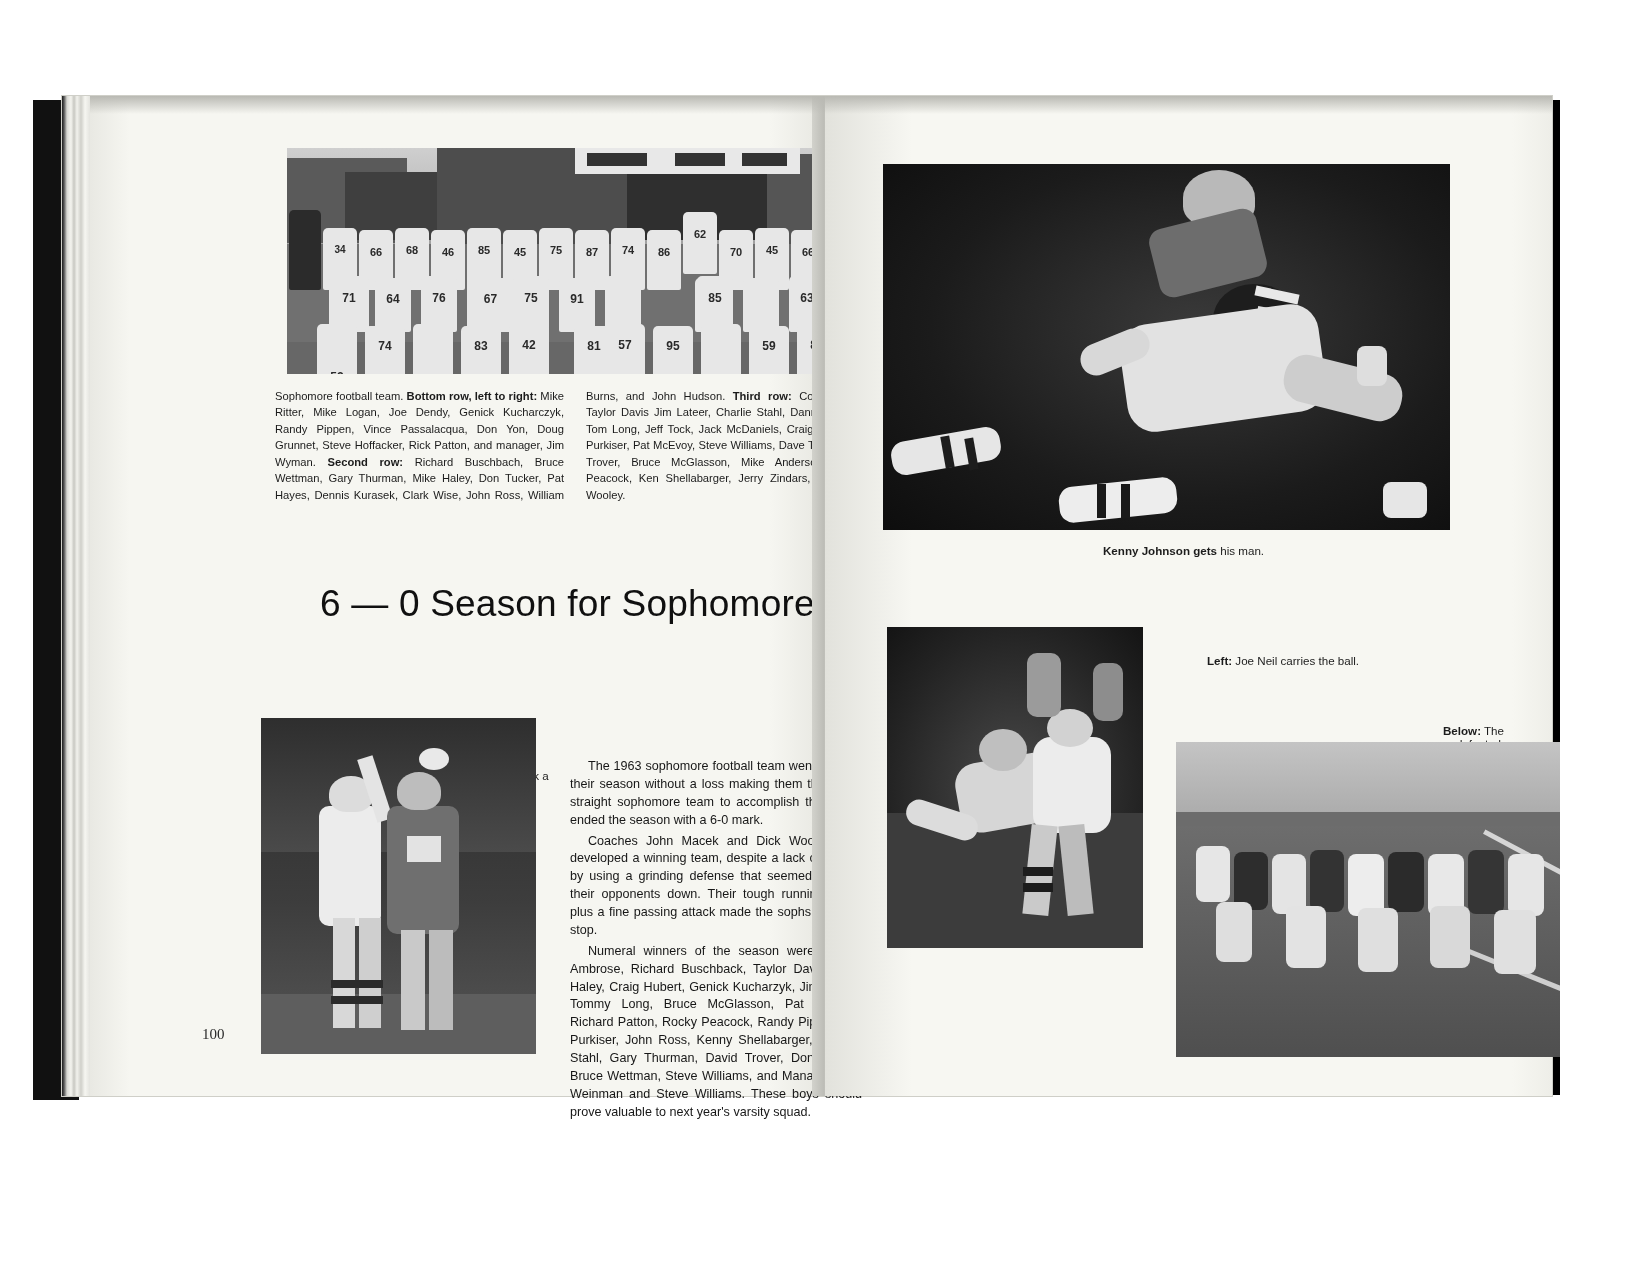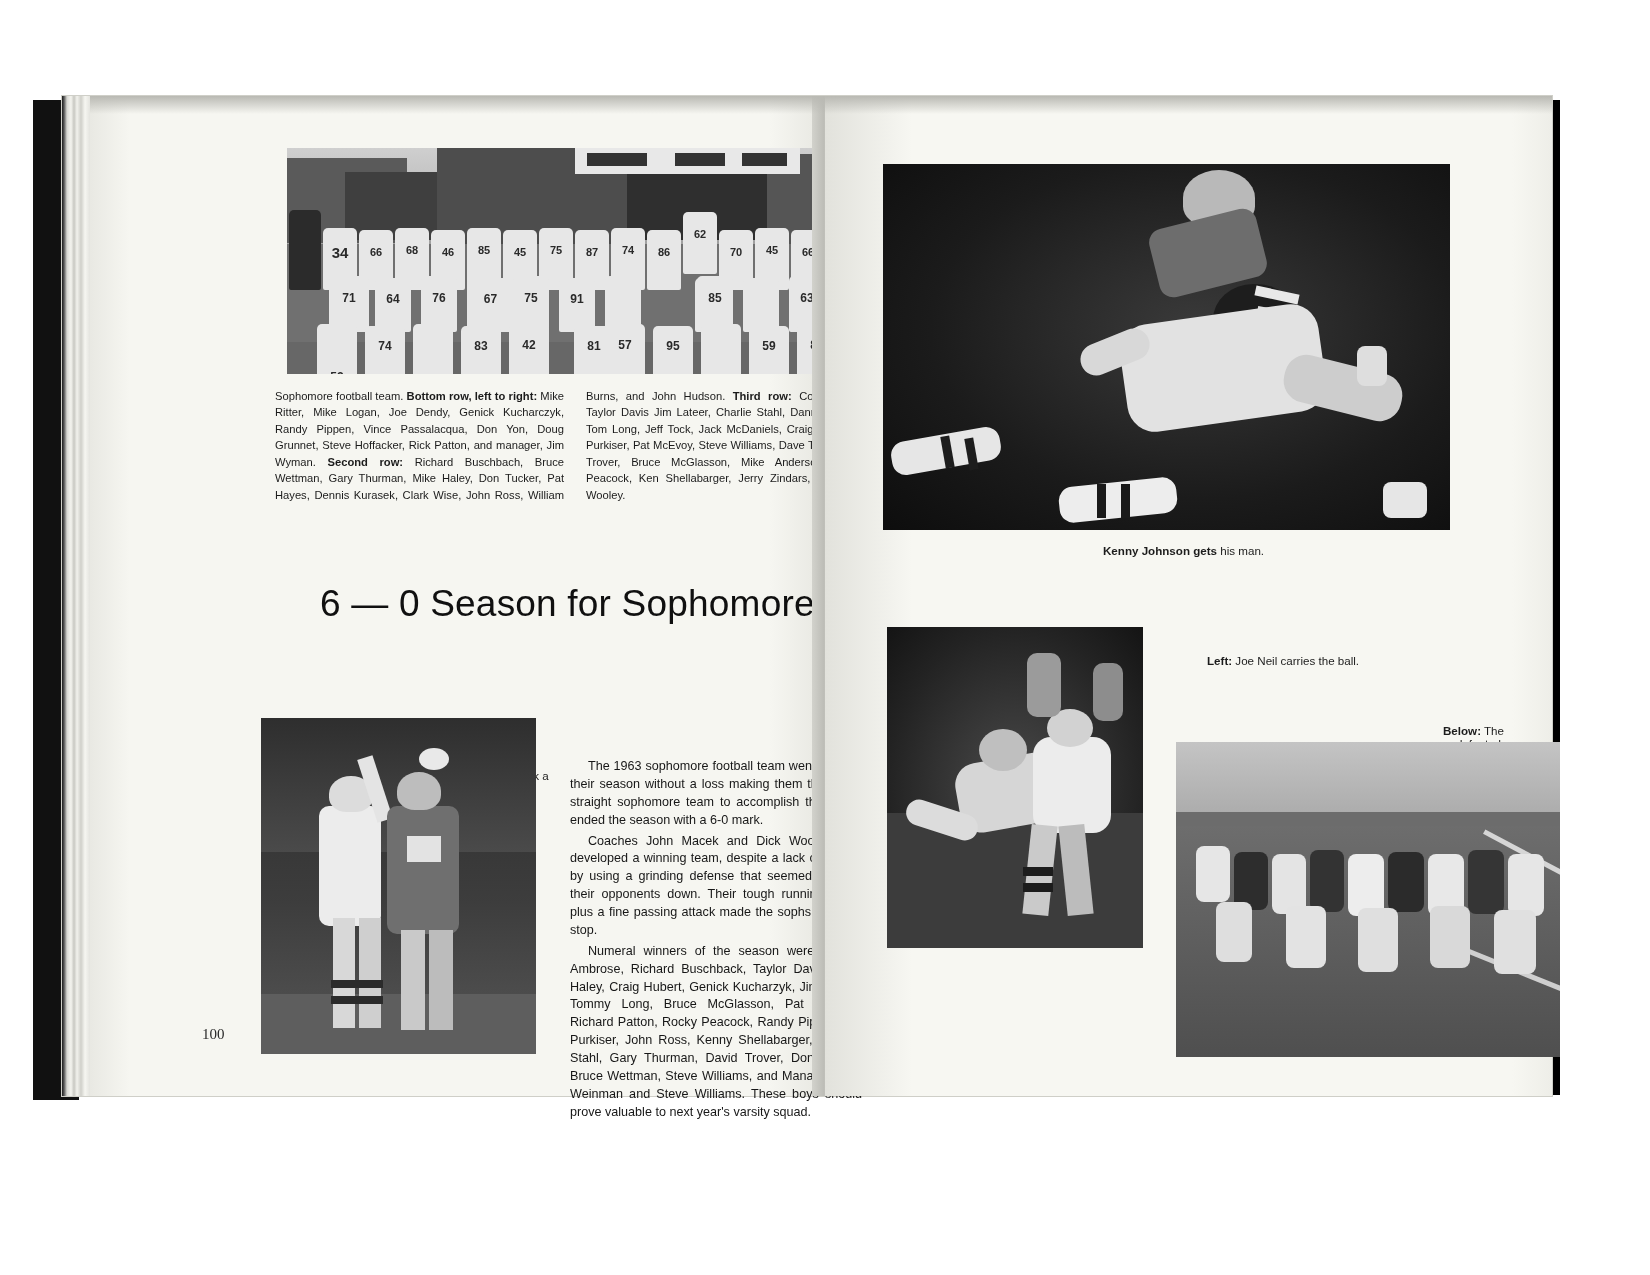--- a/index.html
+++ b/index.html
@@ -210,21 +210,21 @@
         <div class="team-bldg" style="left:480px; top:6px; width:137px; height:90px; background:#555555;"></div>
 
         <div class="team-bldg" style="left:288px; top:0px; width:225px; height:26px; background:#e8e8e8;"></div>
         <div class="team-bldg" style="left:300px; top:5px; width:60px; height:13px; background:#333;"></div>
         <div class="team-bldg" style="left:388px; top:5px; width:50px; height:13px; background:#333;"></div>
         <div class="team-bldg" style="left:455px; top:5px; width:45px; height:13px; background:#333;"></div>
         <div class="team-band" style="top:96px; height:130px; background:#707070;"></div>
         <div class="team-ground"></div>
 
         <div class="player" style="left:36px; top:80px; width:34px; height:62px;">
-            <div class="num" style="font-size:15px;">34</div>
+            <div class="num" style="font-size:10px;">34</div>
           </div>
         <div class="player" style="left:72px; top:82px; width:34px; height:60px;">
             <div class="num" style="font-size:11px;">66</div>
           </div>
         <div class="player" style="left:108px; top:80px; width:34px; height:62px;">
             <div class="num" style="font-size:11px;">68</div>
           </div>
         <div class="player" style="left:144px; top:82px; width:34px; height:60px;">
             <div class="num" style="font-size:11px;">46</div>
           </div>

